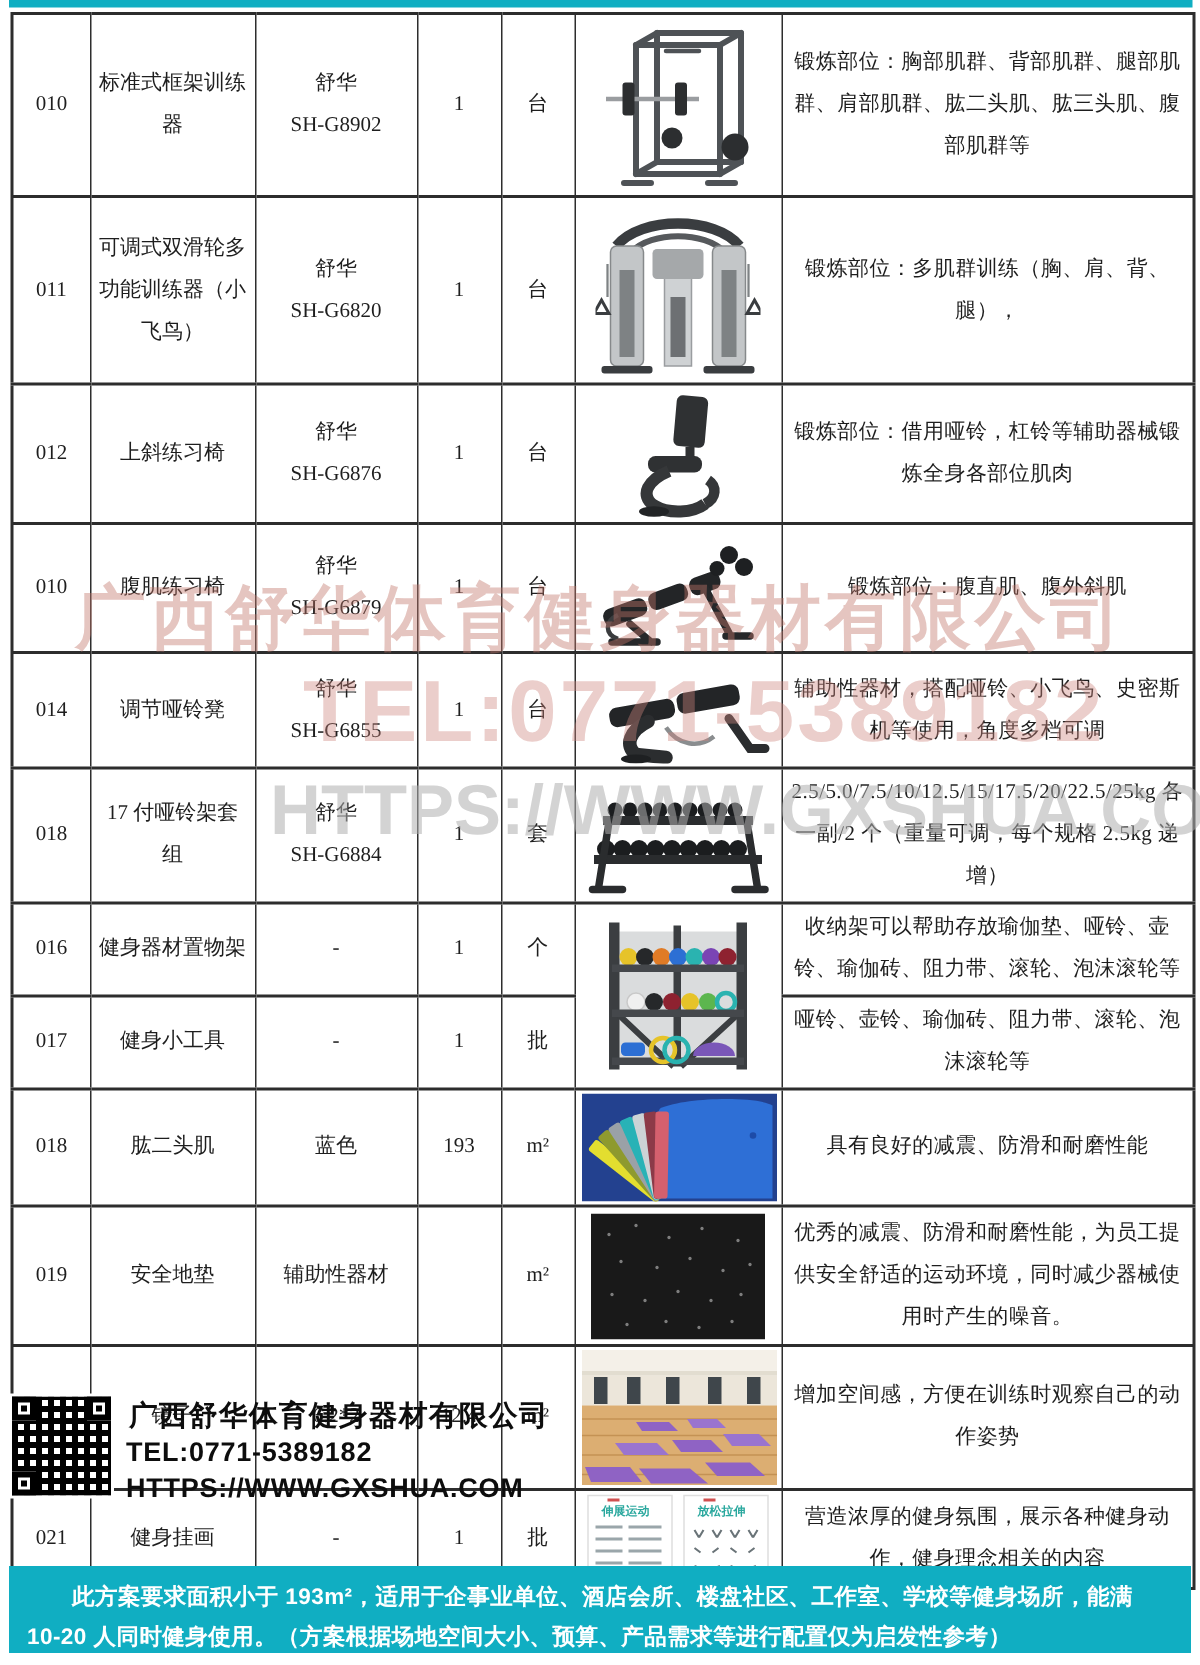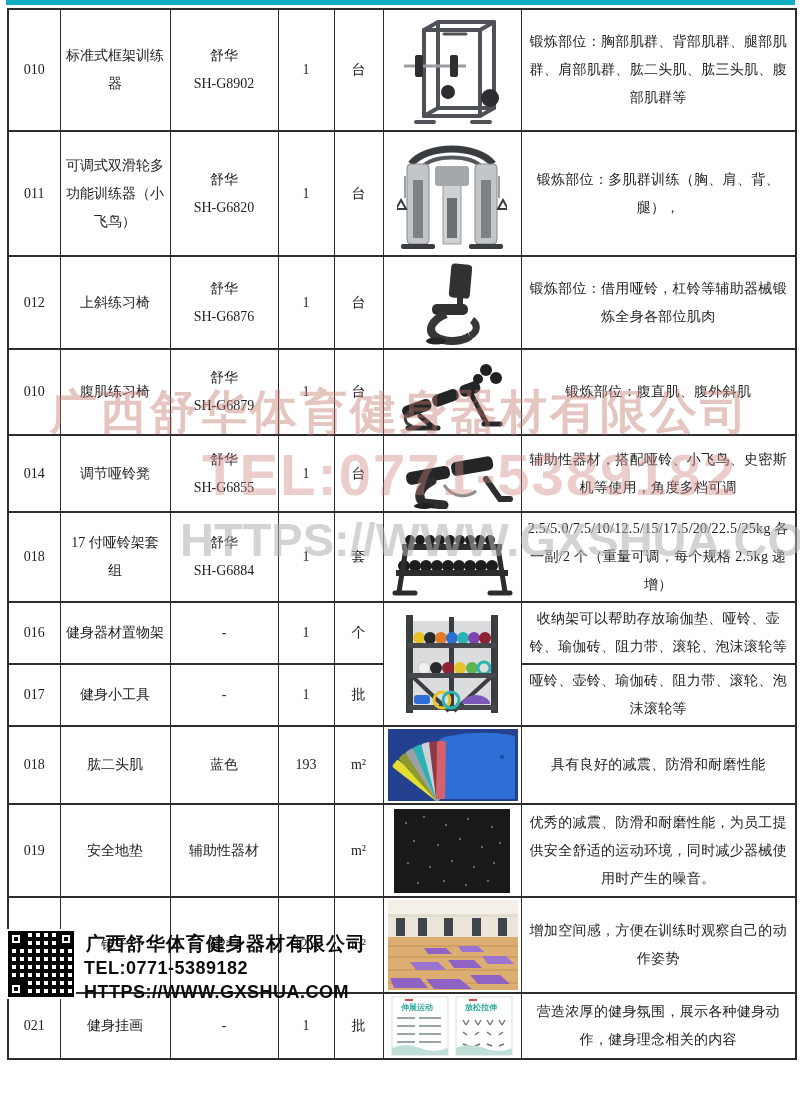--- a/index.html
+++ b/index.html
@@ -450,13 +450,16 @@
     <div class="qr">
       <div class="finder f-tl"></div>
       <div class="finder f-tr"></div>
       <div class="finder f-bl"></div>
     </div>
     <div class="line co-name">广西舒华体育健身器材有限公司</div>
     <div class="line co-tel">TEL:0771-5389182</div>
     <div class="line co-url">HTTPS://WWW.GXSHUA.COM</div>
   </div>
 
+  <div class="banner">
+    <p>此方案要求面积小于 193m²，适用于企事业单位、酒店会所、楼盘社区、工作室、学校等健身场所，能满 10-20 人同时健身使用。（方案根据场地空间大小、预算、产品需求等进行配置仅为启发性参考）</p>
+  </div>
 </div>
 
 </body></html>

